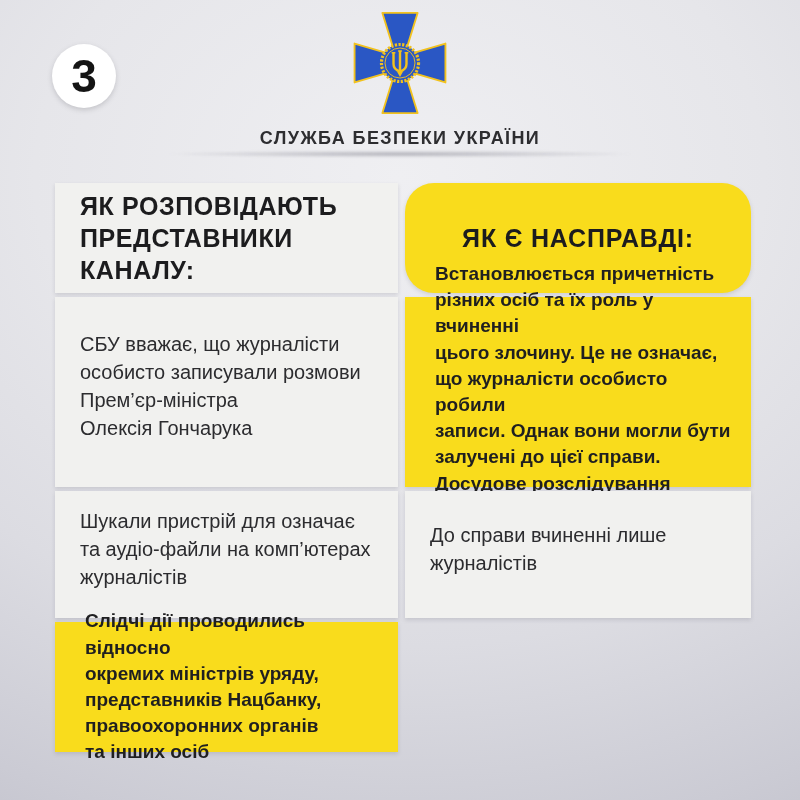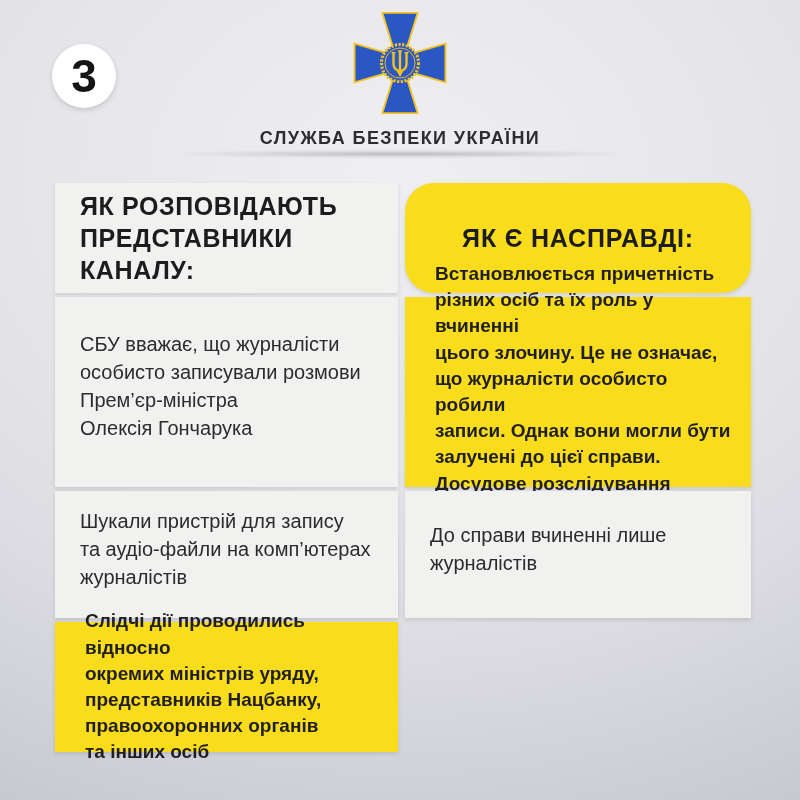--- a/index.html
+++ b/index.html
@@ -116,21 +116,21 @@
       <span class="txt">Встановлюється причетність
 різних осіб та їх роль у вчиненні
 цього злочину. Це не означає,
 що журналісти особисто робили
 записи. Однак вони могли бути
 залучені до цієї справи.
 Досудове розслідування триває</span>
     </div>
 
     <div class="cell cell-left body-left">
-      <span class="txt">Шукали пристрій для запису
+      <span class="txt">Шукали пристрій для означає
 та аудіо-файли на комп’ютерах
 журналістів</span>
     </div>
 
     <div class="cell cell-left body-left">
       <span class="txt">До справи вчиненні лише
 журналістів</span>
     </div>
     <div class="cell cell-right body-right">
       <span class="txt">Слідчі дії проводились відносно

